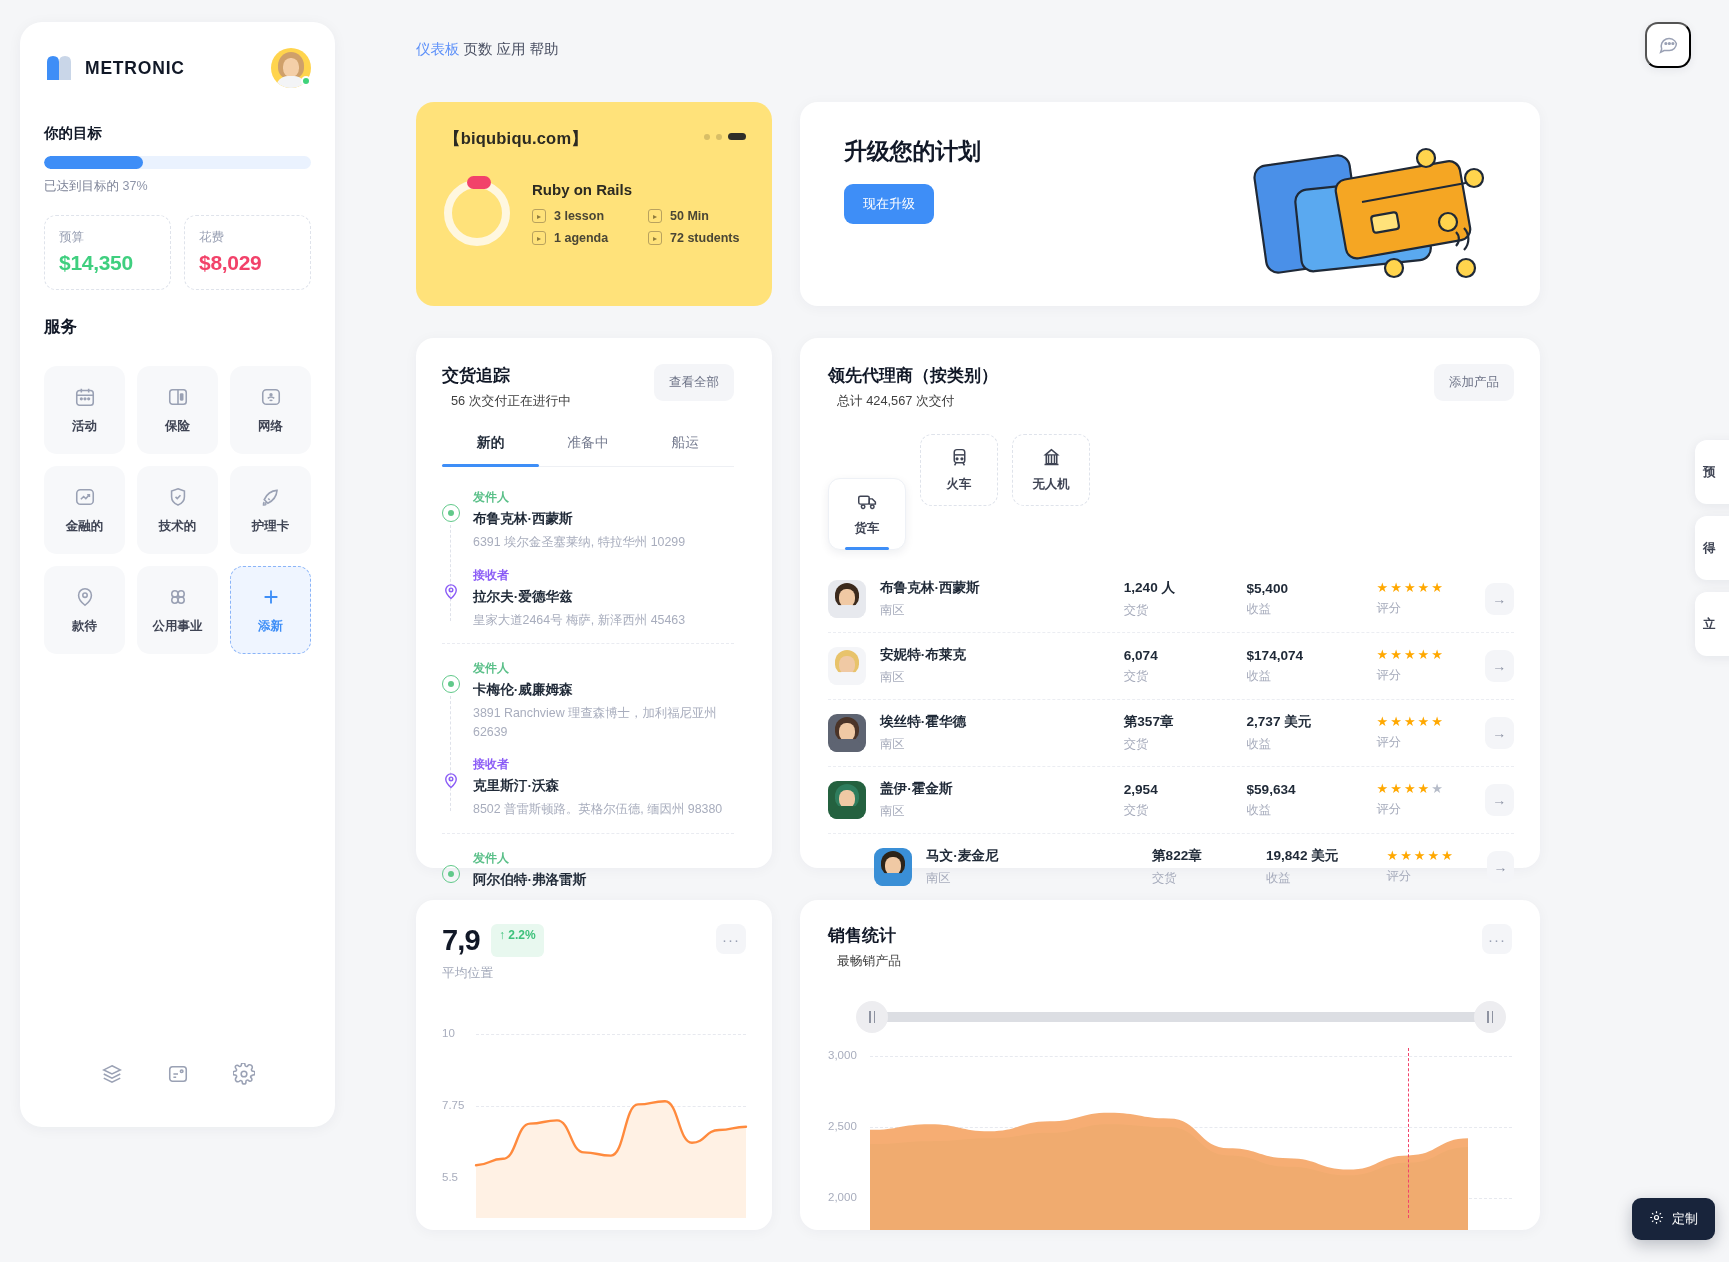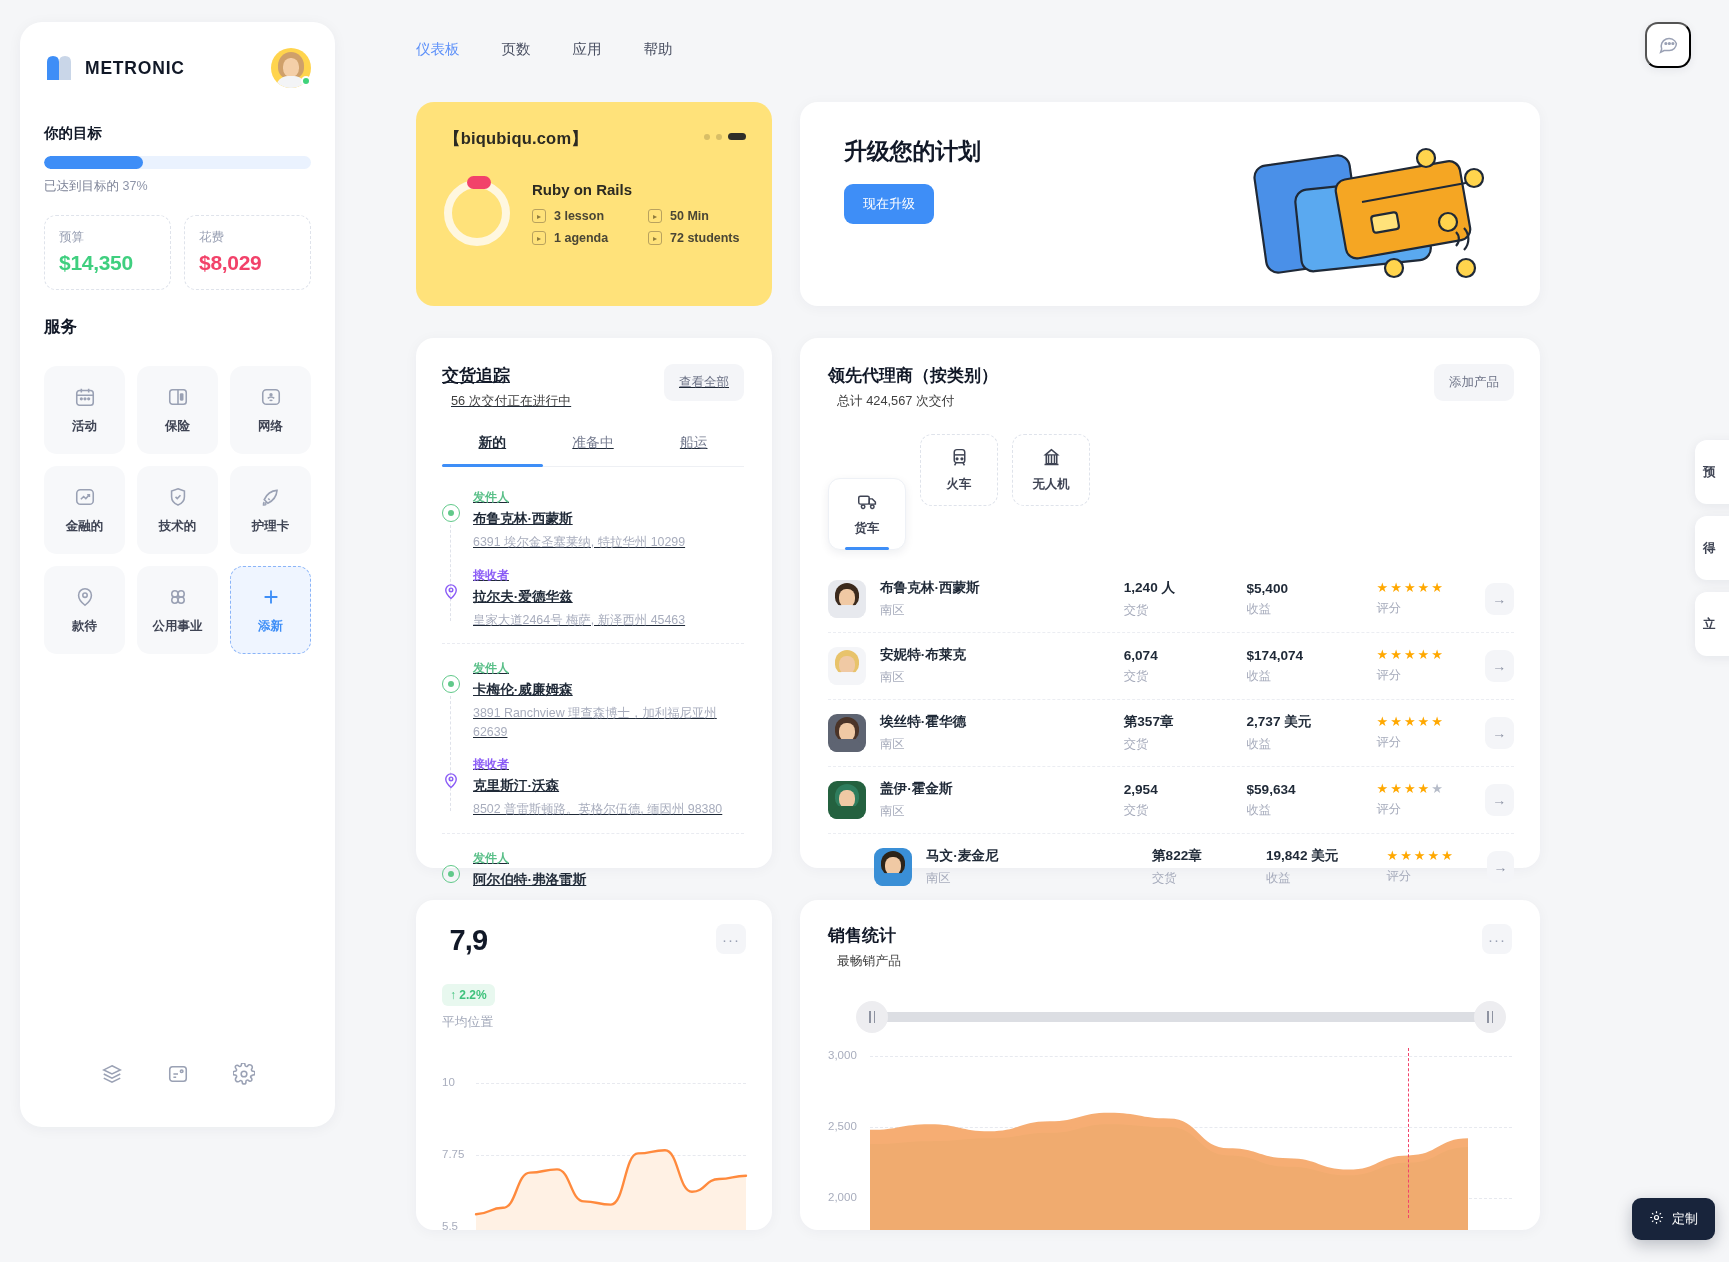--- a/index.html
+++ b/index.html
@@ -64,21 +64,21 @@
   .svc-tx{font-size:12.5px;font-weight:700;color:#3f4454;}
   .svc.add .svc-tx{color:#3e8ef7;}
   .sb-foot{
     position:absolute;left:0;right:0;bottom:42px;
     display:flex;align-items:center;justify-content:center;gap:44px;
   }
   .sb-foot .fico{width:22px;height:22px;color:#9aa1b4;cursor:pointer;}
   .sb-foot .fico svg{width:22px;height:22px;display:block;}
 
   
-  .topnav{position:absolute;left:414px;top:36px;display:flex;gap:38px;align-items:center;}
+  .topnav{position:absolute;left:414px;top:36px;display:flex;align-items:center;}
   .nav-i{font-size:14.5px;color:#4b5163;cursor:pointer;padding:4px 2px;font-weight:400;}
   .nav-i.active{color:#5b8ff9;}
   .chat-btn{
     position:absolute;right:38px;top:22px;width:46px;height:46px;border-radius:13px;
     background:#fff;box-shadow:0 2px 10px rgba(20,30,60,.07);
     display:flex;align-items:center;justify-content:center;cursor:pointer;color:#9aa1b4;
   }
   .chat-btn svg{width:21px;height:21px;}
 
   
@@ -126,21 +126,21 @@
   .up-inner{padding:34px 0 0 44px;position:relative;z-index:2;}
   .up-h{font-size:23px;font-weight:700;color:#111827;letter-spacing:-.2px;}
   .up-p{font-size:13.2px;color:#8d93a6;margin-top:13px;line-height:1.65;}
   .up-btn{
     margin-top:17px;background:#3e8ef7;color:#fff;border:0;border-radius:9px;
     padding:11px 19px;font-size:13px;cursor:pointer;font-family:inherit;
   }
   .wallet-art{position:absolute;right:28px;top:16px;width:300px;height:180px;}
 
   
-  .delivery{position:absolute;left:416px;top:338px;width:356px;height:530px;padding:26px 28px 0 26px;text-decoration:underline;}
+  .delivery{position:absolute;left:416px;top:338px;width:356px;height:530px;padding:26px 38px 0 26px;}
   .dl-head{display:flex;align-items:flex-start;justify-content:space-between;}
   .dl-tabs{display:flex;gap:0;margin-top:24px;border-bottom:1px solid #eef0f4;}
   .dl-tab{
     flex:1;text-align:center;font-size:13.8px;color:#767c90;padding:0 0 14px 0;cursor:pointer;
     position:relative;font-weight:400;
   }
   .dl-tab.active{color:#1f2937;font-weight:700;}
   .dl-tab.active:after{
     content:"";position:absolute;left:0;right:0;bottom:-1px;height:3px;border-radius:2px;background:#3e8ef7;
   }
@@ -192,21 +192,21 @@
   .stars span{font-size:13px;color:#ffa800;line-height:1;}
   .stars span.off{color:#b6bcc9;}
   .go-btn{
     width:32px;height:32px;border-radius:9px;background:#f4f5f8;border:0;cursor:pointer;
     display:flex;align-items:center;justify-content:center;color:#8b91a3;font-size:14px;margin-left:auto;
   }
 
   
   .avgpos{position:absolute;left:416px;top:900px;width:356px;height:330px;padding:24px 26px 0 26px;overflow:hidden;}
   .ap-head{display:flex;align-items:flex-start;justify-content:space-between;}
-  .ap-big{display:flex;align-items:center;gap:27px;flex-direction:column;}
+  .ap-big{display:flex;gap:11px;}
   .ap-num{font-size:29px;font-weight:700;letter-spacing:-.8px;color:#111827;}
   .badge-up{
     background:#e8f8ef;color:#3fc27c;font-size:12px;font-weight:700;border-radius:6px;padding:4px 8px;
   }
   .ap-sub{font-size:12.8px;color:#a3a9ba;margin-top:8px;}
   .ap-chart{position:relative;margin-top:46px;height:190px;}
   .ylab{position:absolute;left:0;font-size:11.5px;color:#a8adbd;}
   .gline{position:absolute;left:34px;right:0;border-top:1px dashed #e7e9ef;}
 
   

